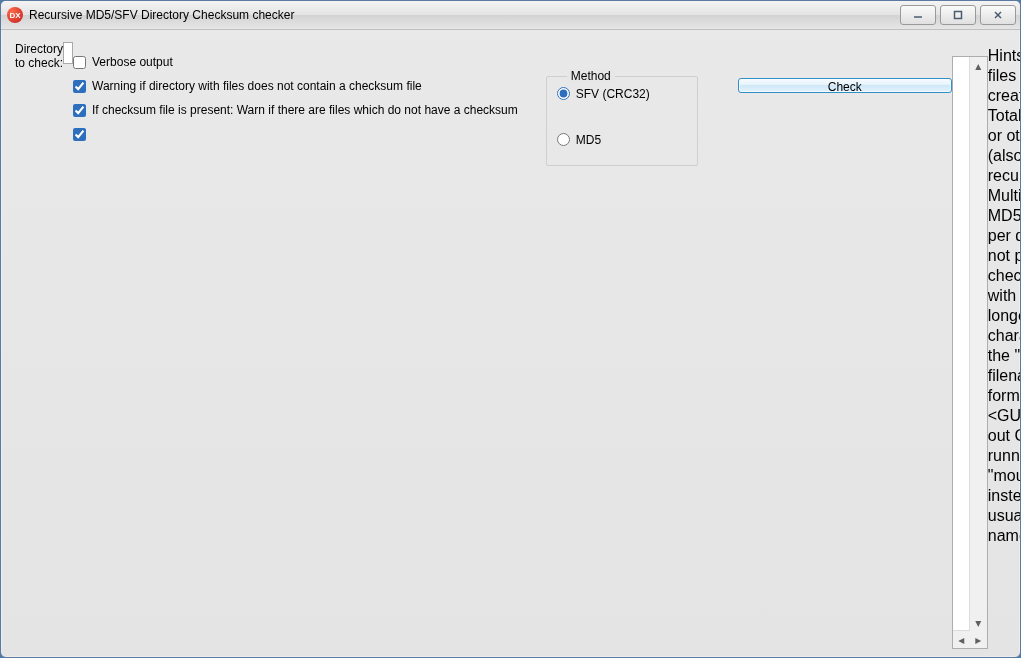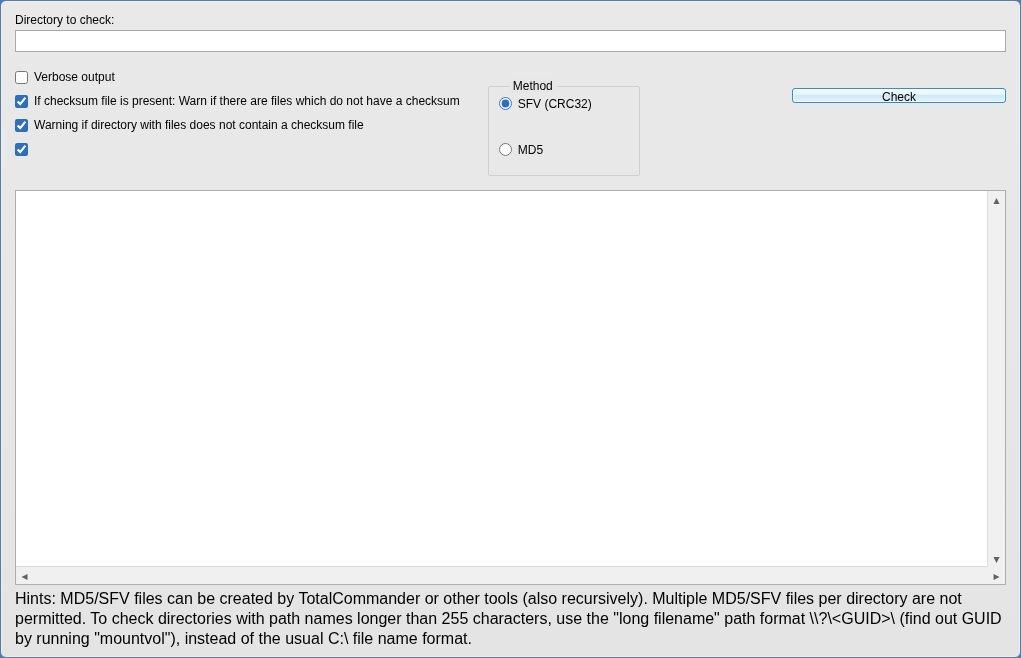--- a/index.html
+++ b/index.html
@@ -27,31 +27,31 @@
   .win-controls{display:flex;gap:0;flex:0 0 auto;}
   .win-btn{
     width:34px;height:18px;margin-left:4px;
     background:linear-gradient(to bottom,#fafafa,#e0e0e0);
     border:1px solid #9a9a9a;border-radius:3px;
     display:flex;align-items:center;justify-content:center;
     color:#4a5b70;font-size:10px;cursor:default;
   }
   .win-btn svg{width:10px;height:10px;stroke:#4a5b70;stroke-width:1.5;fill:none;}
   .client{
-    flex:1 1 auto;display:flex;flex-direction:column;
+    flex:1 1 auto;display:flex;flex-direction:row;
     padding:12px 14px 8px 14px;box-sizing:border-box;min-height:0;
   }
   .dir-label{margin-bottom:3px;font-size:12px;}
   .dir-input{
     width:100%;box-sizing:border-box;height:22px;
     border:1px solid #a9a9a9;background:#fff;padding:2px 4px;font:inherit;
   }
   .midrow{display:flex;align-items:flex-start;margin-top:8px;gap:20px;}
   .opts{flex:0 0 auto;}
-  .chk{display:flex;align-items:flex-end;height:24px;white-space:nowrap;}
+  .chk{display:flex;align-items:center;height:24px;white-space:nowrap;}
   .chk input{margin:0 6px 0 0;width:13px;height:13px;accent-color:#2d6fbc;}
   .method{
     border:1px solid #cfcfcf;border-radius:2px;padding:6px 10px 10px 10px;
     width:130px;flex:0 0 auto;margin-left:8px;margin-top:26px;
     background:transparent;
     position:relative;
   }
   .method .legend{
     position:absolute;top:-8px;left:20px;padding:0 4px;
     background:#e7e7e7;font-size:12px;
@@ -89,40 +89,62 @@
   }
   .vscroll .arrow{width:17px;height:17px;display:flex;align-items:center;justify-content:center;color:#606060;}
   .vscroll .track{flex:1 1 auto;width:100%;}
   .hints{margin-top:4px;font-size:16px;line-height:1.25;}
 </style>
 </head>
 <body>
 
 <div class="window">
 
+  <div class="titlebar">
+    <div class="app-icon">DX</div>
+    <div class="title">Recursive MD5/SFV Directory Checksum checker</div>
+    <div class="win-controls">
+      <div class="win-btn">
+        <svg viewBox="0 0 10 10">
+            <line x1="1" y1="7" x2="9" y2="7"></line>
+          </svg>
+      </div>
+      <div class="win-btn">
+        <svg viewBox="0 0 10 10">
+            <rect x="1.5" y="1.5" width="7" height="7"></rect>
+          </svg>
+      </div>
+      <div class="win-btn">
+        <svg viewBox="0 0 10 10">
+            <line x1="2" y1="2" x2="8" y2="8"></line>
+            <line x1="8" y1="2" x2="2" y2="8"></line>
+          </svg>
+      </div>
+    </div>
+  </div>
 
   <div class="client">
 
     <div class="dir-label">Directory to check:</div>
     <input class="dir-input" type="text" value="" style="">
 
     <div class="midrow">
 
       <div class="opts">
         <label class="chk">
           <input type="checkbox" style="">
           <span>Verbose output</span>
         </label>
         <label class="chk">
           <input type="checkbox" checked="" style="">
-          <span>If checksum file is present: Warn if there are files which do not have a checksum</span>
+          <span>Warning if directory with files does not contain a checksum file</span>
         </label>
         <label class="chk">
           <input type="checkbox" checked="" style="">
-          <span>Warning if directory with files does not contain a checksum file</span>
+          <span>If checksum file is present: Warn if there are files which do not have a checksum</span>
         </label>
         <label class="chk">
           <input type="checkbox" checked="" style="">
         </label>
       </div>
 
       <div class="method">
         <div class="legend">Method</div>
         <label class="radio">
           <input type="radio" name="method" checked="" style="">

